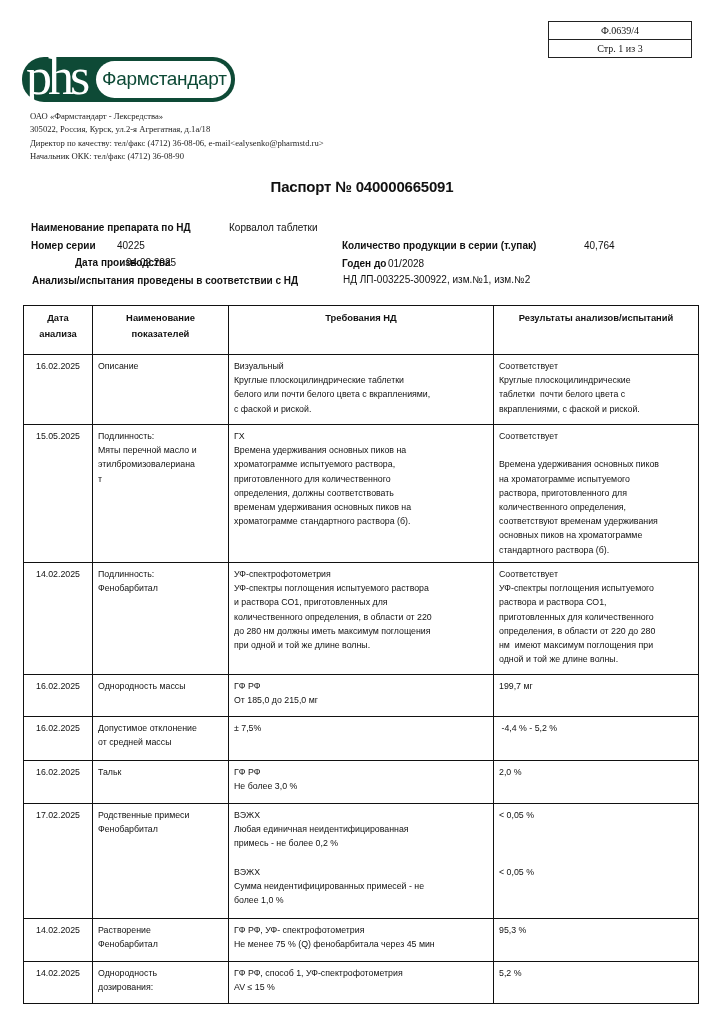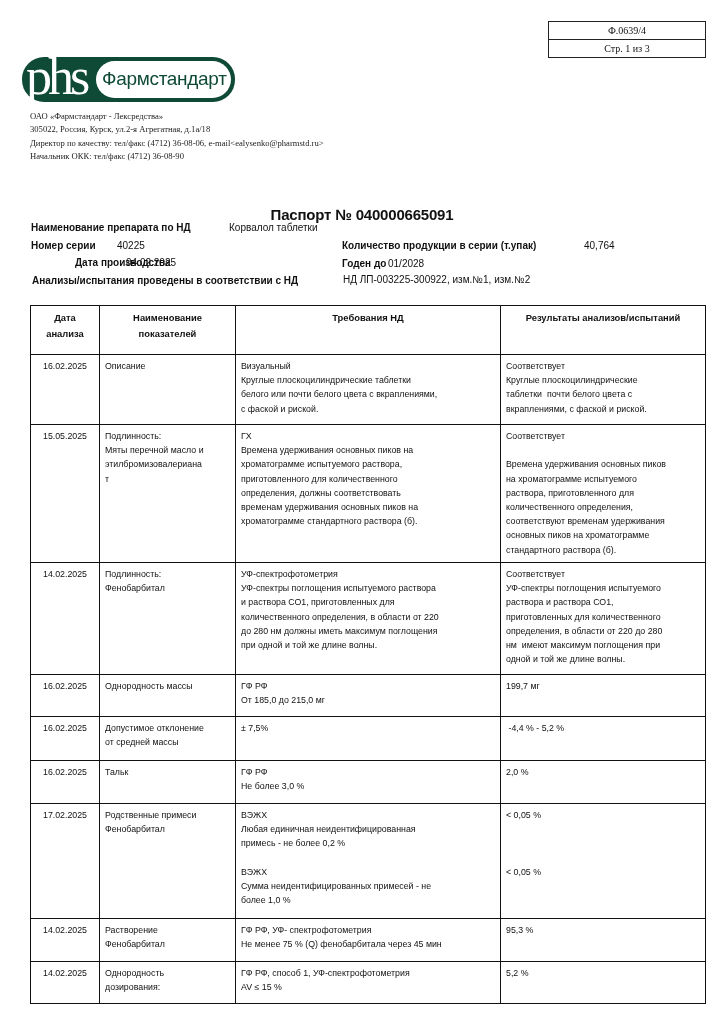--- a/index.html
+++ b/index.html
@@ -1,39 +1,39 @@
 <!DOCTYPE html>
 <html><head>
 <meta charset="utf-8">
 <style>
   * { box-sizing: border-box; margin: 0; padding: 0; }
   html, body { width: 724px; height: 1024px; background: #ffffff; overflow: hidden; }
   body { position: relative; font-family: "Liberation Sans", "DejaVu Sans", sans-serif; color: #111; }
 
   
-  .form-box { position: absolute; left: 548px; top: 21px; width: 158px; height: 37px; border: 1px solid #222; }
+  .form-box { position: absolute; left: 548px; top: 21px; width: 144px; height: 37px; border: 1px solid #222; }
   .form-box div { height: 18px; font-family: "Liberation Serif", serif; font-size: 10px; text-align: center; line-height: 17px; }
   .form-box .code { border-bottom: 1px solid #222; }
 
   
   .logo { position: absolute; left: 22px; top: 57px; width: 213px; height: 52px; }
   .logo-bg { position: absolute; left: 0; top: 0; width: 213px; height: 45px; background: #0e4a36; border-radius: 22px 22px 22px 22px; }
   .logo-phs { position: absolute; left: 4px; top: -6px; font-family: "Liberation Serif", serif; font-size: 52px; color: #ffffff; letter-spacing: -4px; line-height: 52px; }
   .logo-pill { position: absolute; left: 74px; top: 4px; width: 135px; height: 37px; background: #fff; border-radius: 19px; }
   .logo-name { position: absolute; left: 80px; top: 11px; font-family: "Liberation Sans", sans-serif; font-size: 19px; color: #0e4a36; letter-spacing: -0.3px; }
 
   .org-lines { position: absolute; left: 30px; top: 110px; font-family: "Liberation Serif", serif; font-size: 8.6px; line-height: 13.3px; color: #222; }
 
-  .title { position: absolute; left: 0; width: 724px; top: 178px; text-align: center; font-size: 15px; font-weight: bold; letter-spacing: -0.2px; margin-top: 28px; }
+  .title { position: absolute; left: 0; width: 724px; top: 178px; text-align: center; font-size: 15px; font-weight: bold; letter-spacing: -0.2px; }
 
   .field { position: absolute; font-size: 10px; white-space: nowrap; }
   .field b { font-weight: bold; }
 
   
-  table.results { position: absolute; left: 30px; top: 305px; width: 675px; border-collapse: collapse; table-layout: fixed; }
+  table.results { position: absolute; left: 23px; top: 305px; width: 675px; border-collapse: collapse; table-layout: fixed; }
   table.results td, table.results th { border: 1.5px solid #111; vertical-align: top; font-size: 8.8px; line-height: 14.2px; }
   table.results th { font-weight: bold; font-size: 9.4px; text-align: center; padding-top: 4px; height: 49px; line-height: 15.5px; }
   table.results td { padding: 4px 5px 0 5px; }
   td.date { text-align: center; }
   .cell-line { display: block; white-space: pre-wrap; }
 </style>
 </head>
 <body>
 
 <div class="form-box">

